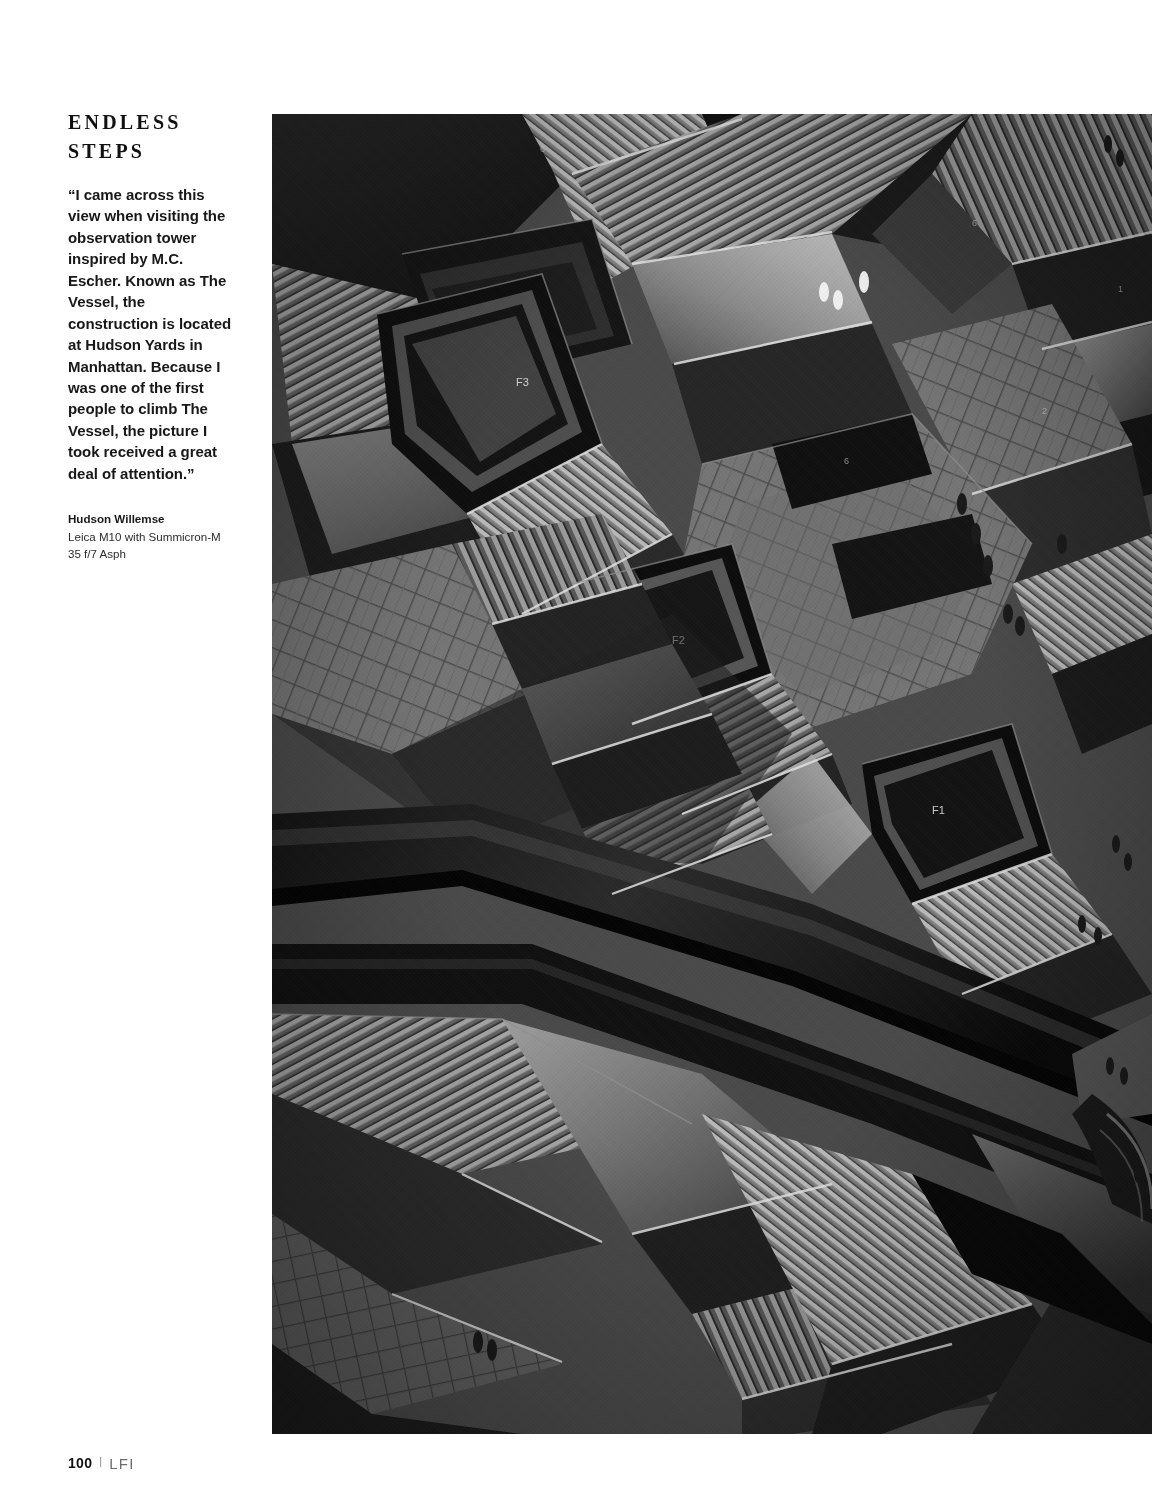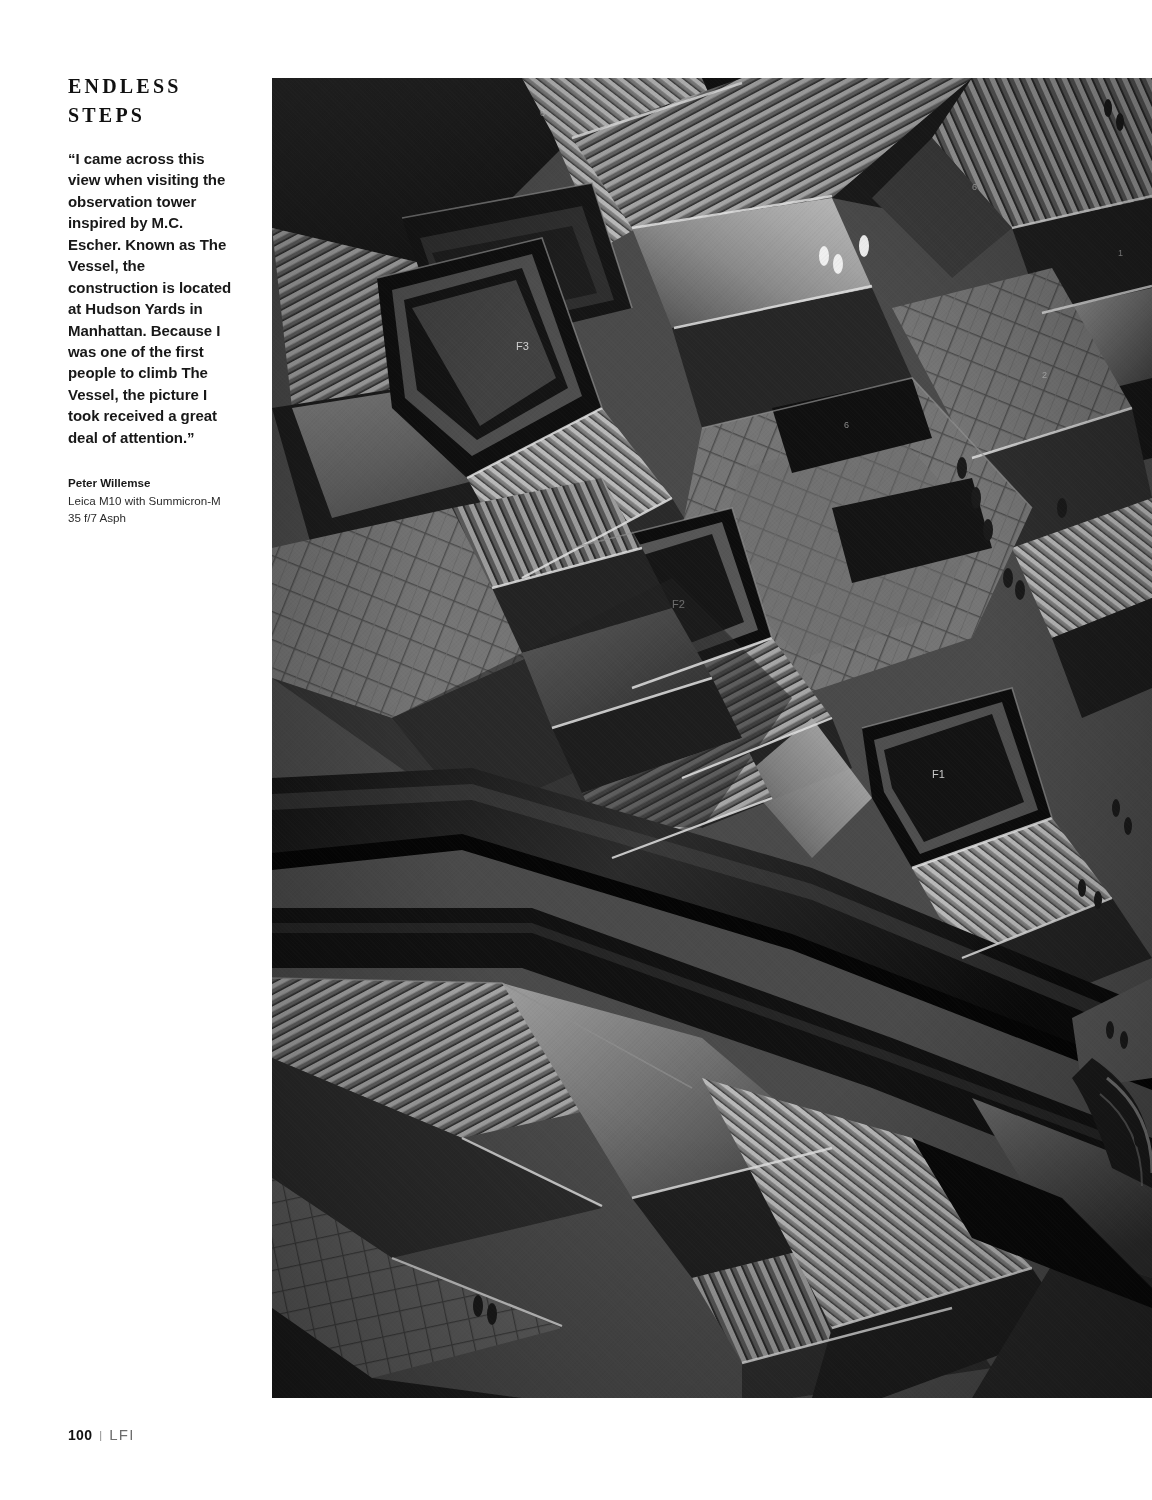--- a/index.html
+++ b/index.html
@@ -13,20 +13,21 @@
     position: relative;
     font-family: "Liberation Sans", sans-serif;
     color: #1a1a1a;
     overflow: hidden;
   }
 
   .page {
     position: absolute;
     inset: 0;
     background: #ffffff;
+    margin-top: 36px;
   }
 
   
   .text-col {
     position: absolute;
     left: 68px;
     top: 72px;
     width: 172px;
   }
 
@@ -69,23 +70,23 @@
     line-height: 1.5;
     color: #2b2b2b;
     margin: 0;
     width: 160px;
   }
 
   
   .footer {
     position: absolute;
     left: 68px;
-    bottom: 57px;
+    bottom: 28px;
     display: flex;
-    align-items: center;
+    align-items: flex-start;
     gap: 7px;
   }
   .folio {
     font-family: "Liberation Sans", sans-serif;
     font-weight: 700;
     font-size: 14px;
     color: #111111;
     letter-spacing: 0.3px;
   }
   .folio-sep {
@@ -142,21 +143,21 @@
 
   <div class="text-col">
 
     <h1 class="headline">
       <span class="line">ENDLESS</span>
       <span class="line">STEPS</span>
     </h1>
 
     <p class="quote">“I came across this view when visiting the observation tower inspired by M.C. Escher. Known as The Vessel, the construction is located at Hudson Yards in Manhattan. Because I was one of the first people to climb The Vessel, the picture I took received a great deal of attention.”</p>
 
-    <p class="credit-name">Peter Willemse</p>
+    <p class="credit-name">Hudson Willemse</p>
     <p class="credit-gear">Leica M10 with Summicron-M 35 f/7 Asph</p>
   </div>
 
   <div class="footer">
     <span class="folio">100</span>
     <span class="folio-sep">|</span>
     <span class="folio-mag">LFI</span>
   </div>
 
   <div class="photo-frame">

